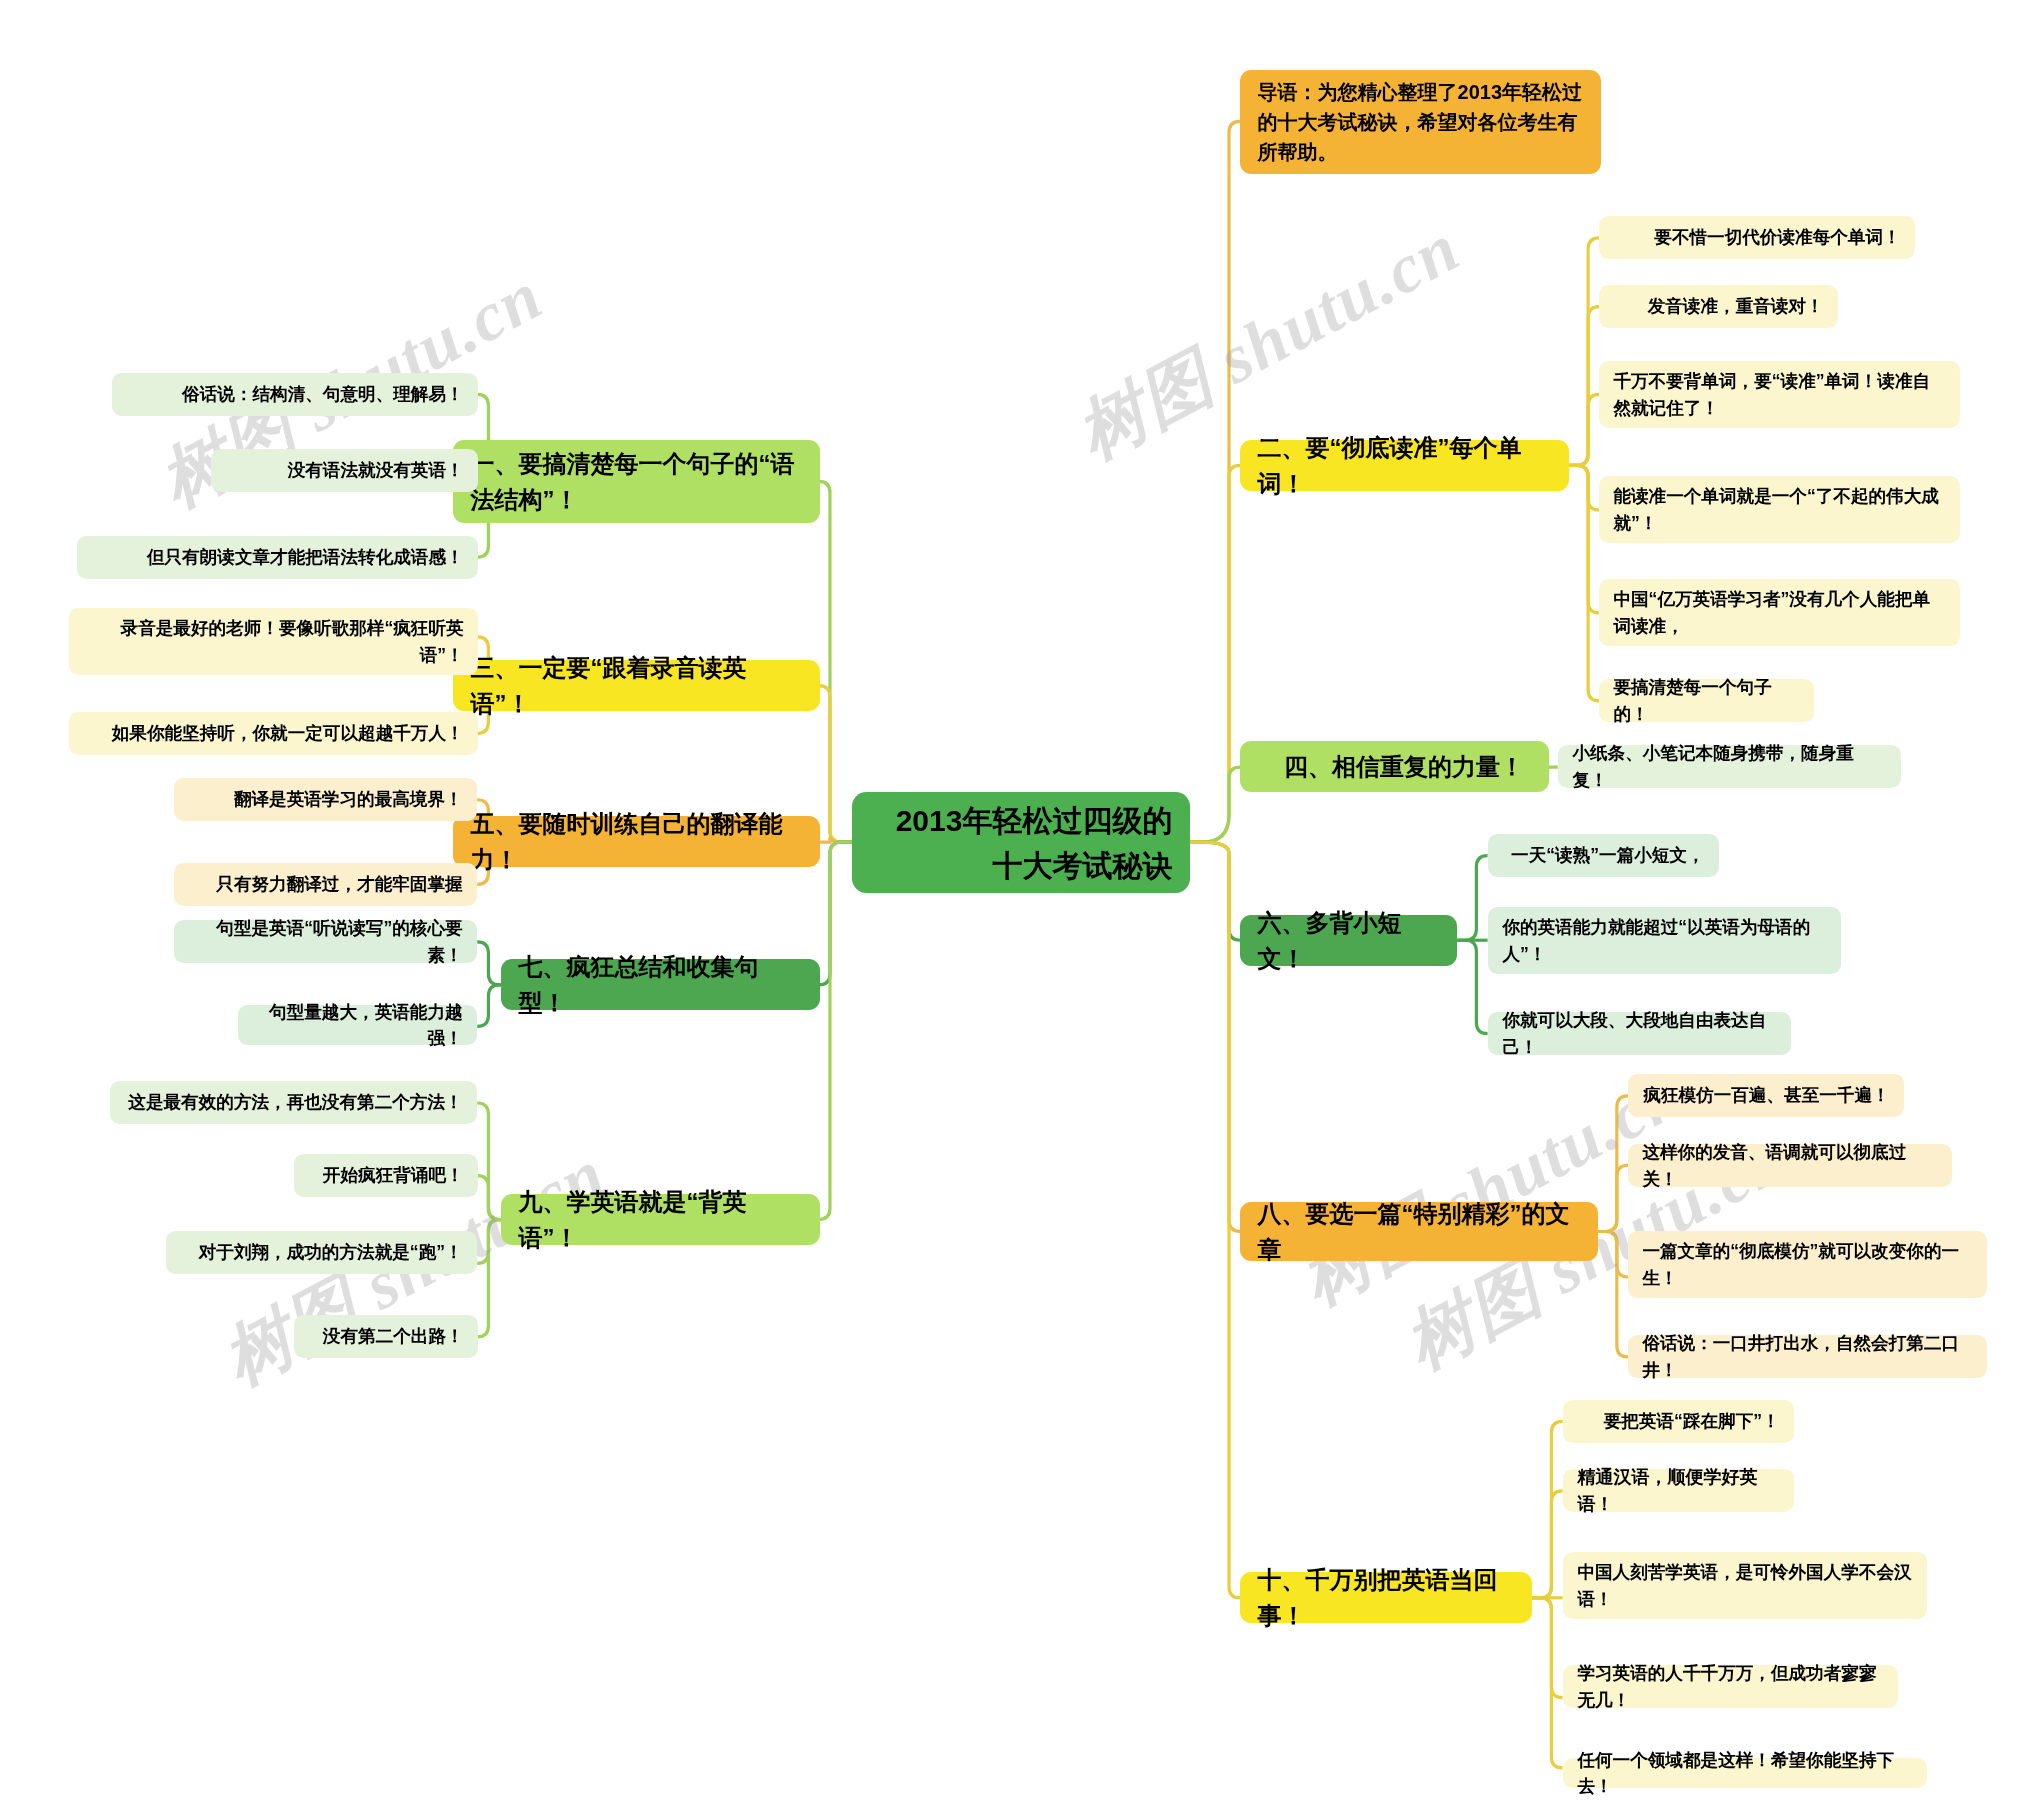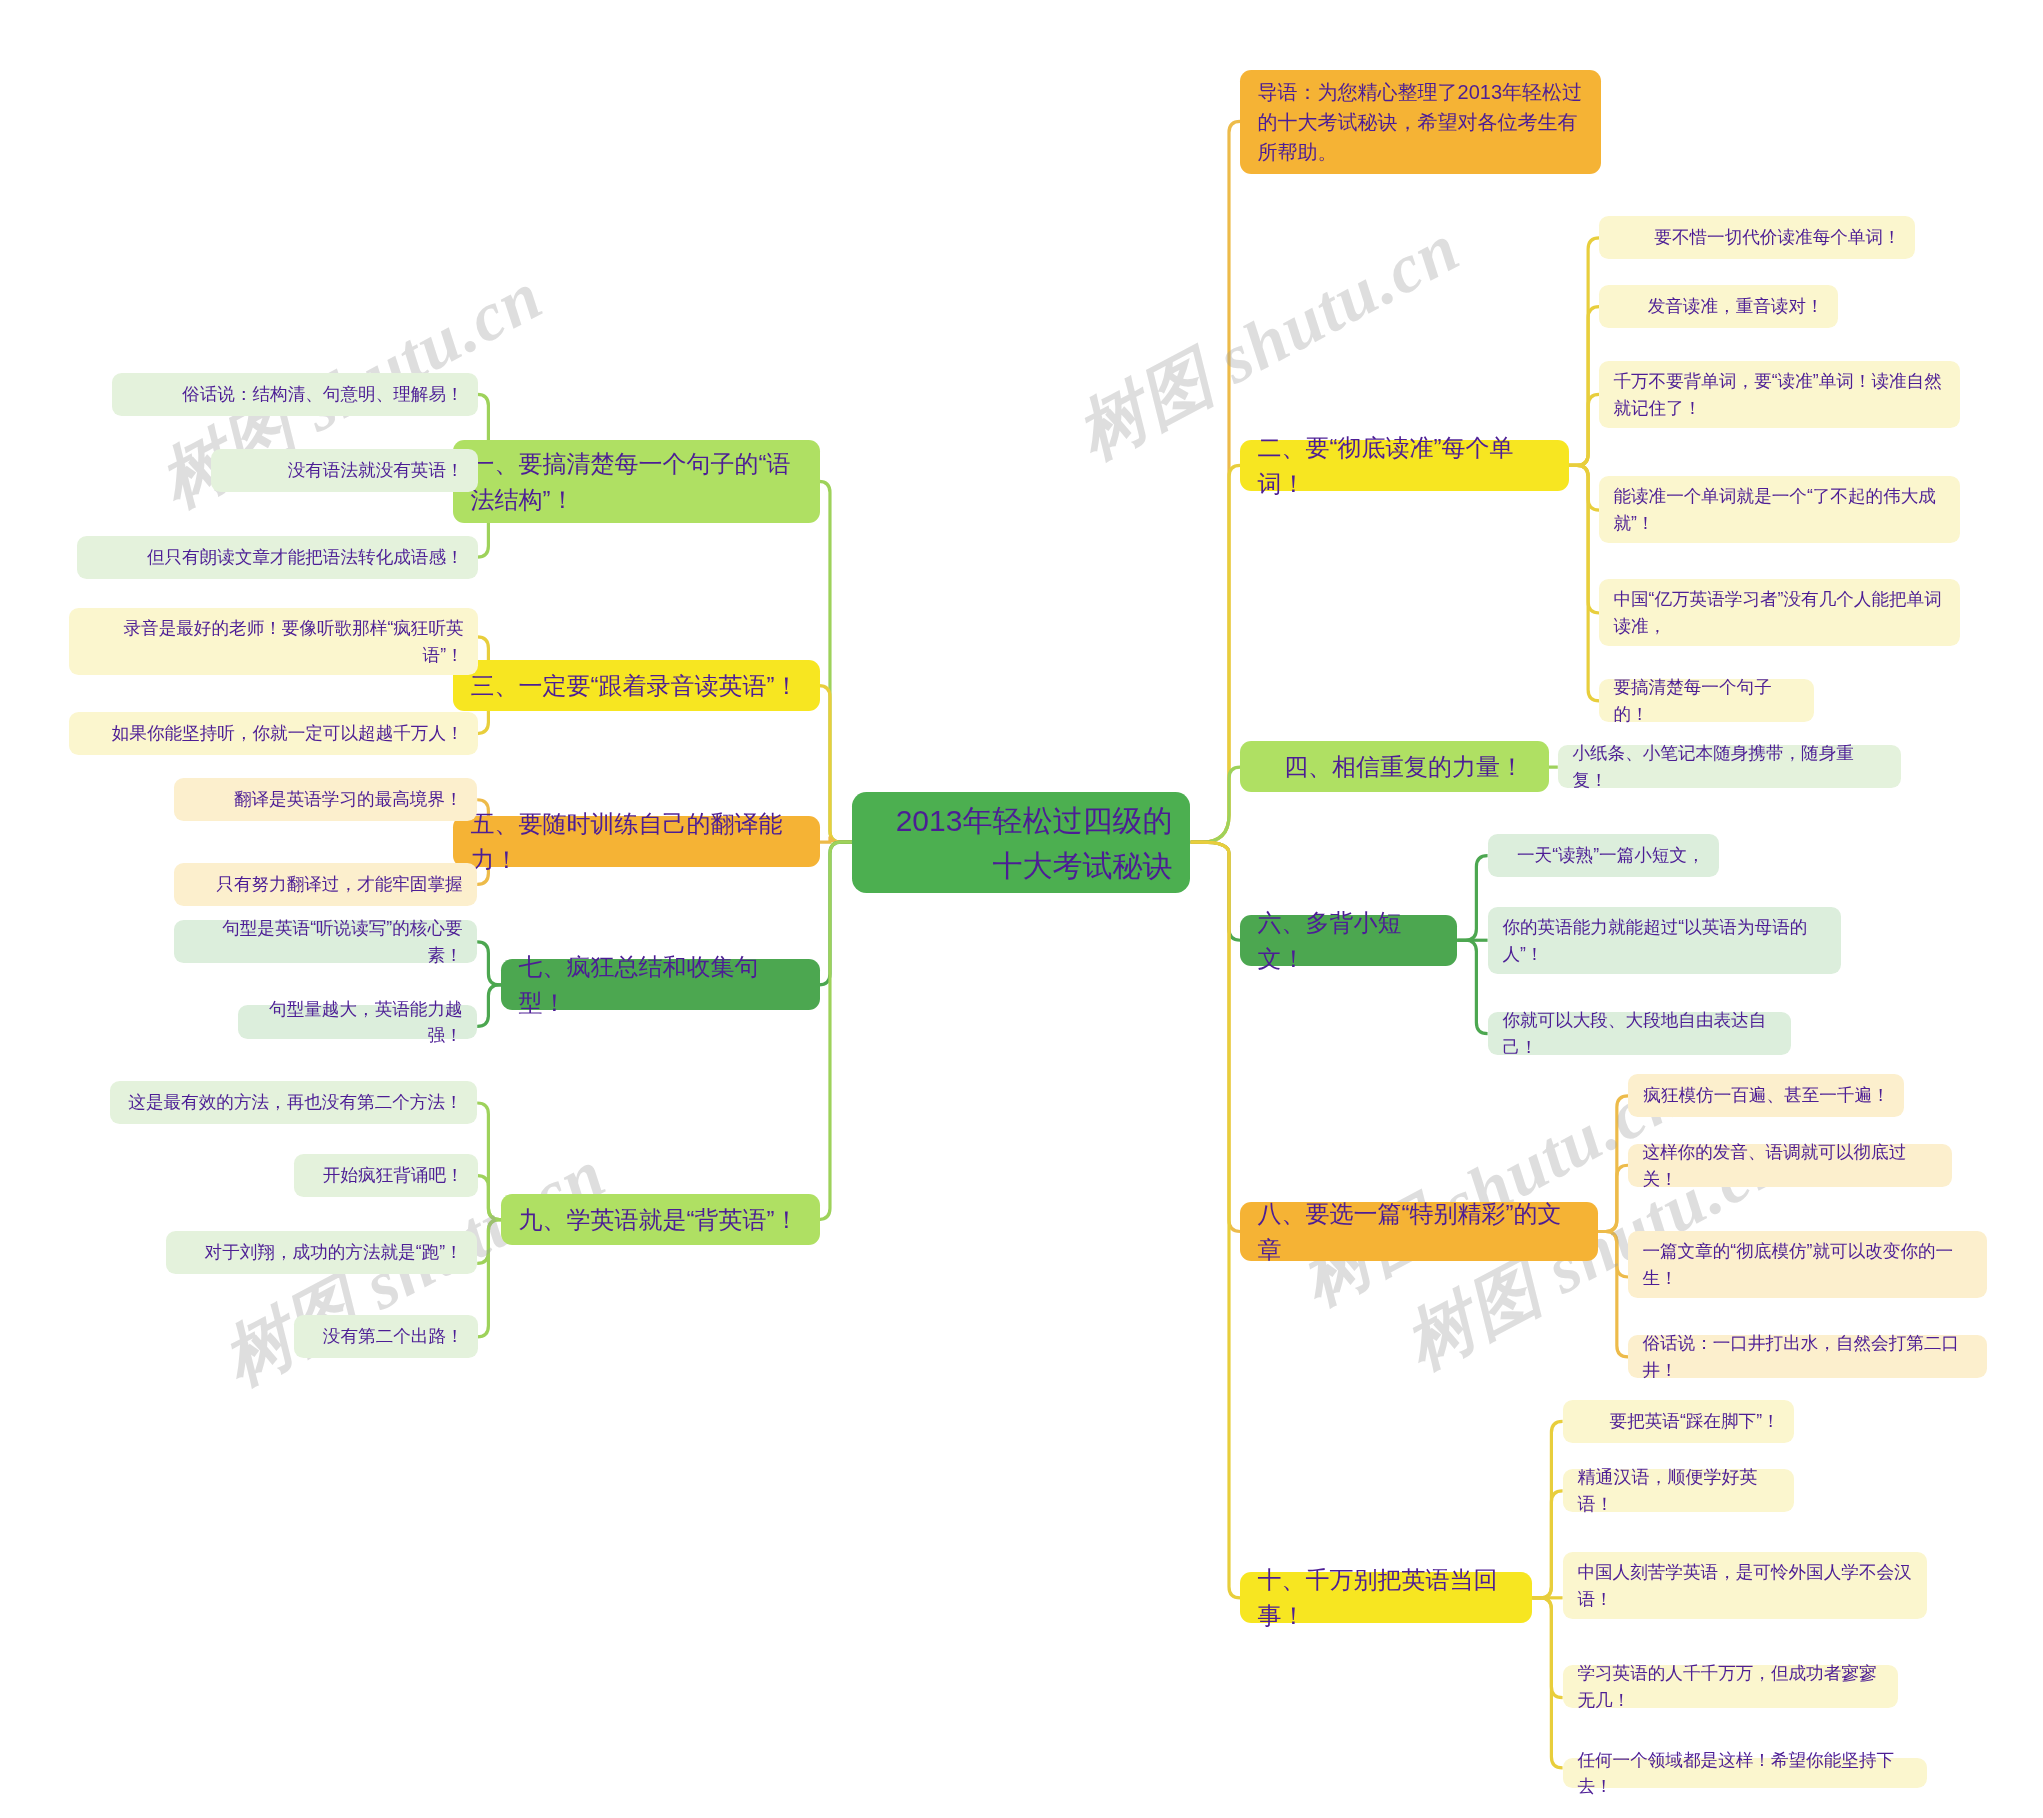--- a/index.html
+++ b/index.html
@@ -5,21 +5,21 @@
   html,body{margin:0;padding:0;background:#ffffff;}
   body{width:2043px;height:1819px;position:relative;overflow:hidden;
        font-family:"Liberation Sans","DejaVu Sans",sans-serif;}
   #canvas{position:absolute;left:0;top:0;width:2043px;height:1819px;}
   #wires{position:absolute;left:0;top:0;width:2043px;height:1819px;pointer-events:none;}
   .wm{position:absolute;color:#9d9d9d;opacity:.33;font-family:"Liberation Serif","DejaVu Serif",serif;
       font-style:italic;font-weight:700;white-space:nowrap;transform-origin:0 0;
       transform:rotate(-28deg);letter-spacing:1.6px;pointer-events:none;user-select:none;}
   .node{position:absolute;box-sizing:border-box;border-radius:11.2px;
         display:flex;align-items:center;padding:11.2px 17.6px;line-height:1.5;
-        color:#4c1d95;word-break:break-word;}
+        color:#000000;word-break:break-word;font-weight:bold;}
   .node.center{justify-content:center;text-align:right;border-radius:14.4px;}
   .leaf{border-radius:9.6px;padding:9.6px 14.4px;}
   .r-leaf{justify-content:flex-end;text-align:left;}
   .l-leaf{justify-content:flex-end;text-align:right;}
   .l-branch{justify-content:flex-start;text-align:left;}
   .r-branch{justify-content:flex-start;text-align:left;}
 </style>
 </head>
 <body>
 
@@ -129,21 +129,21 @@
   <div class="node leaf l-leaf" style="left:174px;top:863px;width:303px;height:43px;background:#FCEFCD;font-size:17.6px;">
     <span>只有努力翻译过，才能牢固掌握</span>
   </div>
 
   <div class="node l-branch" style="left:501px;top:959px;width:319px;height:51px;background:#4CA750;font-size:24px;">
     <span>七、疯狂总结和收集句型！</span>
   </div>
   <div class="node leaf l-leaf" style="left:174px;top:920px;width:303px;height:43px;background:#DCEEDC;font-size:17.6px;justify-content:center;">
     <span>句型是英语“听说读写”的核心要素！</span>
   </div>
-  <div class="node leaf l-leaf" style="left:238px;top:1005px;width:239px;height:34px;background:#DCEEDC;font-size:17.6px;">
+  <div class="node leaf l-leaf" style="left:238px;top:1005px;width:239px;height:40px;background:#DCEEDC;font-size:17.6px;">
     <span>句型量越大，英语能力越强！</span>
   </div>
 
   <div class="node l-branch" style="left:501px;top:1194px;width:319px;height:51px;background:#AFE063;font-size:24px;">
     <span>九、学英语就是“背英语”！</span>
   </div>
   <div class="node leaf l-leaf" style="left:110px;top:1081px;width:367px;height:43px;background:#E4F2DC;font-size:17.6px;">
     <span>这是最有效的方法，再也没有第二个方法！</span>
   </div>
   <div class="node leaf l-leaf" style="left:294px;top:1154px;width:184px;height:43px;background:#E4F2DC;font-size:17.6px;">

